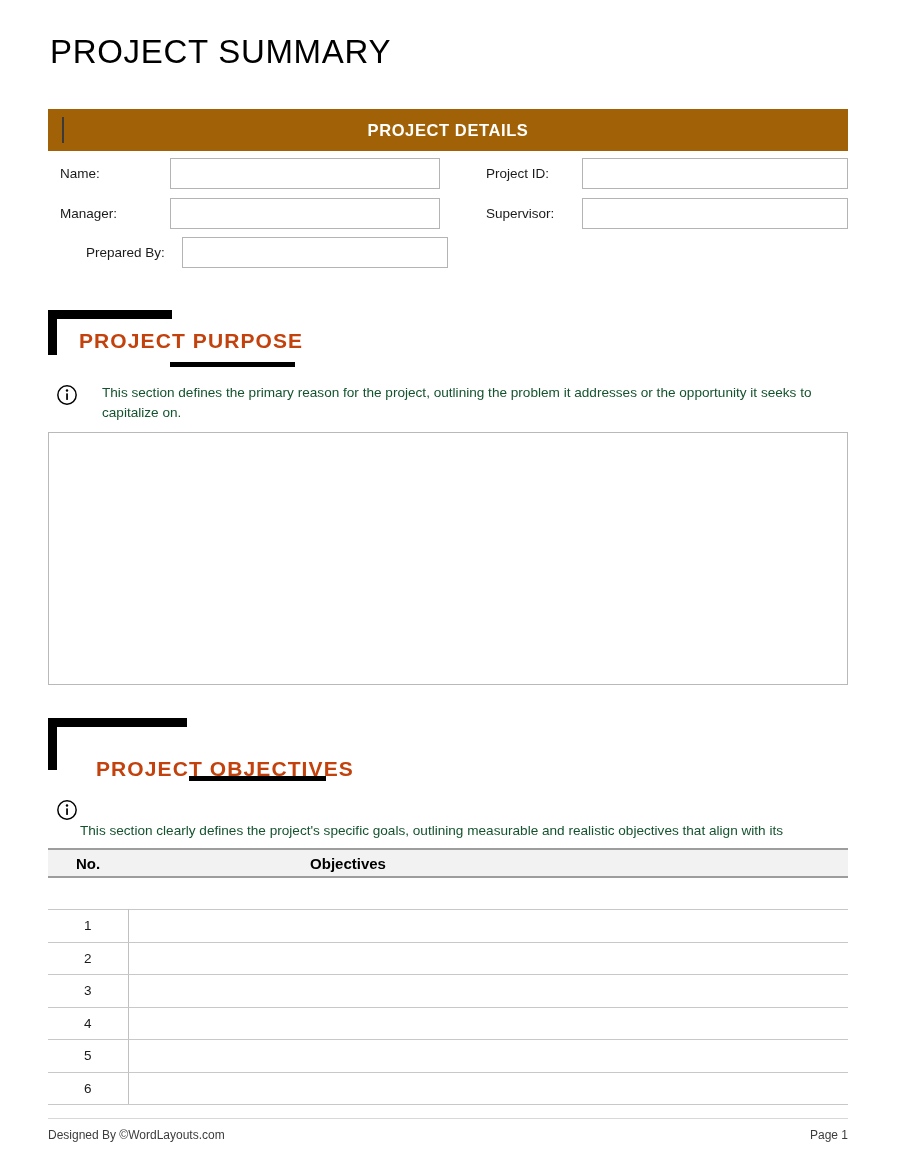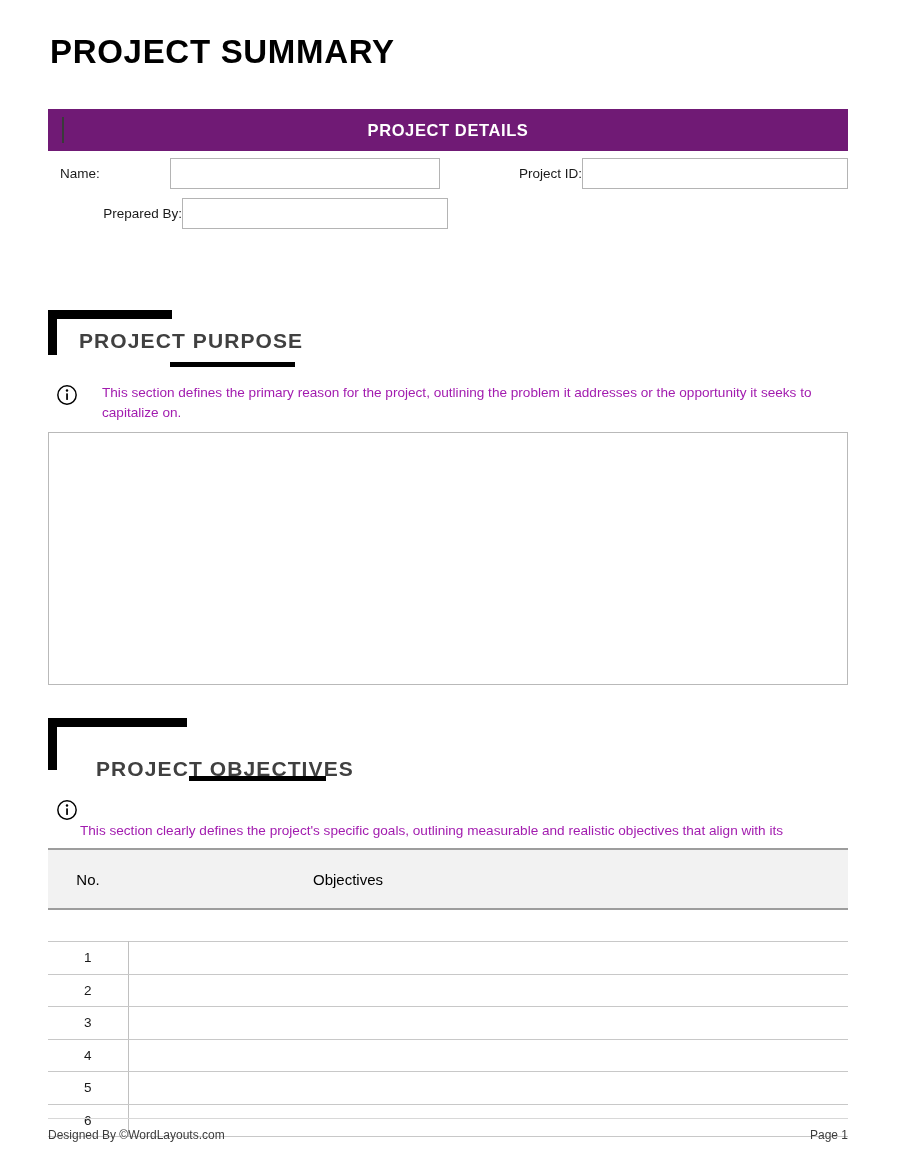--- a/index.html
+++ b/index.html
@@ -24,35 +24,35 @@
     height: 1165px;
     background: #fff;
   }
 
   
   .doc-title {
     position: absolute;
     left: 50px;
     top: 34px;
     font-size: 33px;
-    font-weight: bold;
+    font-weight: normal;
     letter-spacing: 0.7px;
     color: #000;
     line-height: 1.1;
     white-space: nowrap;
   }
 
   
   .details-bar {
     position: absolute;
     left: 48px;
     top: 109px;
     width: 800px;
     height: 42px;
-    background: #701a75;
+    background: #a16207;
     display: flex;
     align-items: center;
     justify-content: center;
   }
   .details-bar-tick {
     position: absolute;
     left: 14px;
     top: 8px;
     width: 2px;
     height: 26px;
@@ -76,21 +76,21 @@
     display: flex;
     align-items: center;
     margin-bottom: 8.5px;
     height: 31px;
   }
   .form-col {
     display: flex;
     align-items: center;
   }
   .form-col.left { width: 400px; }
-  .form-col.right { width: 400px; text-align: right; }
+  .form-col.right { width: 400px; }
 
   .field-label {
     font-size: 13.5px;
     color: #1a1a1a;
     white-space: nowrap;
   }
   .form-col.left .field-label {
     width: 122px;
     padding-left: 12px;
   }
@@ -128,21 +128,21 @@
     left: 0;
     top: 0;
     width: 9px;
     background: #000;
   }
   .section-title {
     position: absolute;
     font-size: 21px;
     font-weight: bold;
     letter-spacing: 1.1px;
-    color: #404040;
+    color: #c2410c;
     white-space: nowrap;
   }
   .section-underline {
     position: absolute;
     height: 5px;
     background: #000;
   }
 
   
   .note {
@@ -153,21 +153,21 @@
   .note-icon {
     width: 22px;
     height: 22px;
     flex: 0 0 22px;
     margin-top: 1px;
   }
   .note-text {
     margin-left: 24px;
     font-size: 13.6px;
     line-height: 20px;
-    color: #a21caf;
+    color: #14532d;
     width: 740px;
   }
 
   
   .purpose-box {
     position: absolute;
     left: 48px;
     top: 432px;
     width: 800px;
     height: 253px;
@@ -181,23 +181,23 @@
     left: 48px;
     top: 848px;
     width: 800px;
     border-collapse: collapse;
     table-layout: fixed;
   }
   .obj-table thead th {
     background: #f2f2f2;
     border-top: 2px solid #9d9d9d;
     border-bottom: 2px solid #9d9d9d;
-    height: 60px;
+    height: 28px;
     font-size: 15px;
-    font-weight: normal;
+    font-weight: bold;
     color: #000;
     padding: 0;
   }
   .obj-table th.col-no {
     width: 80px;
     text-align: center;
   }
   .obj-table th.col-obj {
     text-align: center;
     padding-right: 280px;
@@ -258,20 +258,30 @@
       <div class="form-col left">
         <span class="field-label">Name:</span>
         <div class="field-box"></div>
       </div>
       <div class="form-col right">
         <span class="field-label">Project ID:</span>
         <div class="field-box"></div>
       </div>
     </div>
 
+    <div class="form-row">
+      <div class="form-col left">
+        <span class="field-label">Manager:</span>
+        <div class="field-box"></div>
+      </div>
+      <div class="form-col right">
+        <span class="field-label">Supervisor:</span>
+        <div class="field-box"></div>
+      </div>
+    </div>
 
     <div class="form-row">
       <div class="form-col right">
         <span class="field-label">Prepared By:</span>
         <div class="field-box"></div>
       </div>
     </div>
 
   </div>
 

